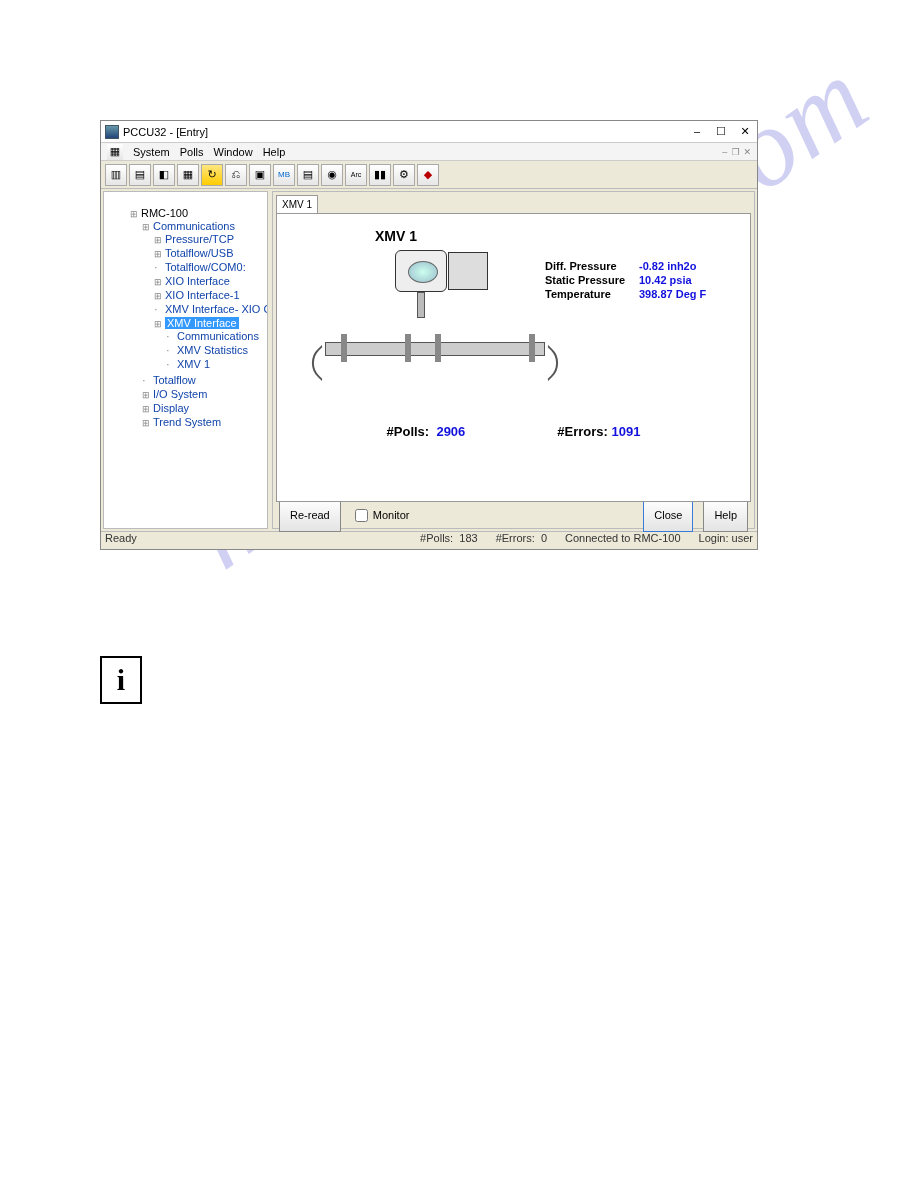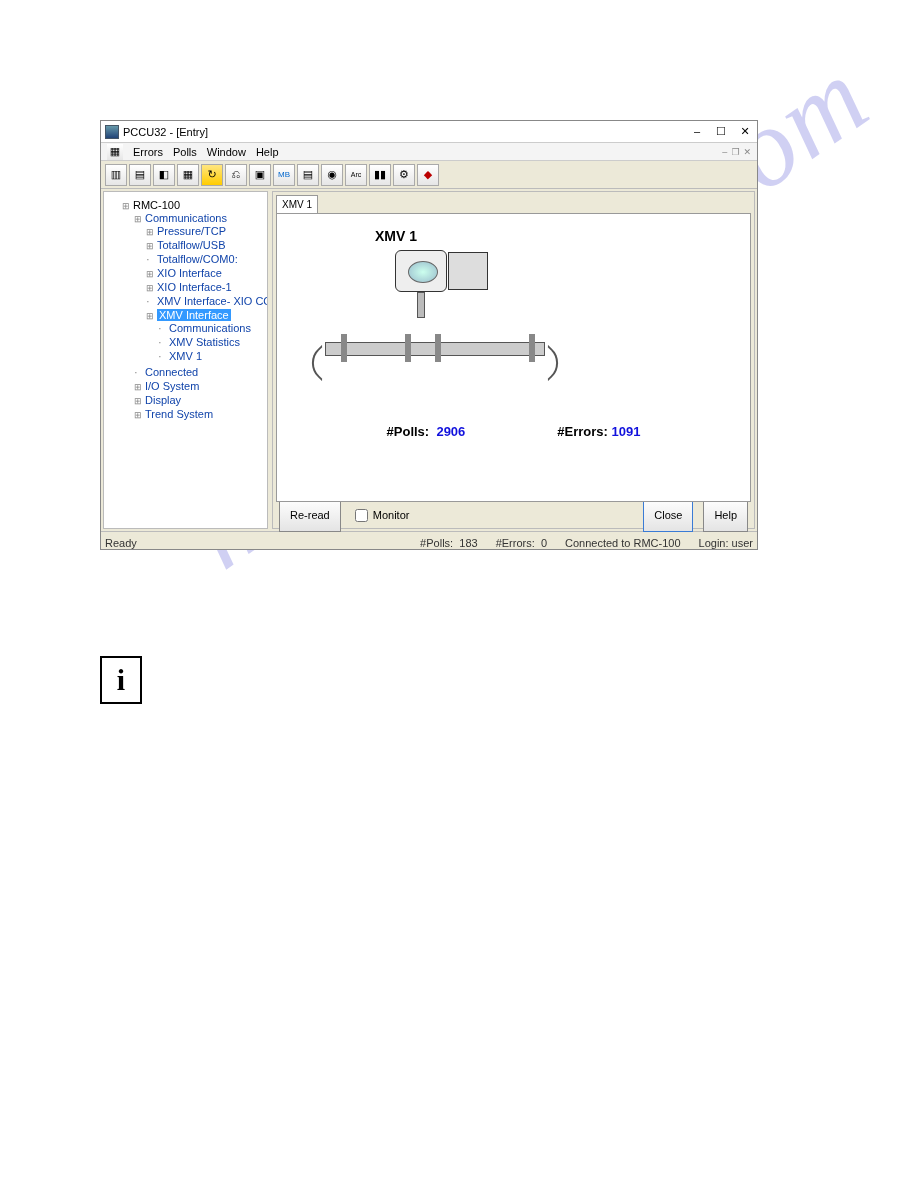--- a/index.html
+++ b/index.html
@@ -11,21 +11,21 @@
 .titlebar .title .ic{width:14px;height:14px;background:linear-gradient(#69a,#247);border:1px solid #456}
 .winbtns{display:flex;gap:8px;font-size:11px}
 .winbtns span{width:16px;text-align:center;cursor:default}
 .menubar{height:18px;display:flex;align-items:center;gap:10px;padding:0 6px;background:#f4f4f4;border-bottom:1px solid #ccc}
 .menubar .m{color:#000}
 .menubar .docbtns{margin-left:auto;display:flex;gap:4px;font-size:9px;color:#888}
 .toolbar{height:28px;display:flex;align-items:center;gap:2px;padding:0 4px;background:#ece9d8;border-bottom:1px solid #bbb}
 .tbtn{width:22px;height:22px;border:1px solid #aaa;background:linear-gradient(#fff,#e6e6e6);display:flex;align-items:center;justify-content:center}
 .tbtn.y{background:linear-gradient(#ffe680,#ffcc00)}
 .body{display:flex;height:342px}
-.tree{width:165px;background:#fff;border:1px solid #bbb;margin:2px;overflow:auto;padding:6px;font-size:11px;color:#14a}
+.tree{width:165px;background:#fff;border:1px solid #bbb;margin:2px;overflow:auto;padding:14px;font-size:11px;color:#14a}
 .tree ul{list-style:none;margin:0;padding-left:12px}
 .tree li{padding:1px 0;white-space:nowrap}
 .tree li::before{content:"";display:inline-block;width:8px;height:8px;margin-right:3px}
 .tree li.br::before{content:"⊞";color:#888;font-size:9px}
 .tree li.en::before{content:"·";color:#888}
 .tree .sel{background:#3399ff;color:#fff;padding:0 2px}
 .tree .blk{color:#000}
 .main{flex:1;margin:2px;border:1px solid #bbb;background:#ece9d8;display:flex;flex-direction:column}
 .tab{width:42px;height:18px;background:#fff;border:1px solid #999;border-bottom:none;margin:3px 0 0 3px;text-align:center;font-size:10px;line-height:18px}
 .content{flex:1;background:#fff;border:1px solid #999;margin:0 3px;position:relative;padding:8px}
@@ -46,21 +46,21 @@
 .meas{font-size:11px;margin-top:8px}
 .meas div{margin:2px 0}
 .meas .lab{font-weight:bold;display:inline-block;width:94px}
 .meas .val{color:#11d;font-weight:bold}
 .counts{margin-top:14px;font-weight:bold;font-size:13px;display:flex;gap:92px;justify-content:center}
 .counts .v{color:#11d}
 .btnbar{height:26px;background:#ece9d8;display:flex;align-items:center;padding:0 6px;gap:10px}
 .btn{height:20px;padding:16px 10px;background:linear-gradient(#fff,#e4e4e4);border:1px solid #888;font-size:11px;display:flex;align-items:center}
 .close{border:1px solid #3a7bd5}
 .chk{display:flex;align-items:center;gap:2px}
-.status{height:18px;background:#ece9d8;border-top:1px solid #bbb;display:flex;align-items:flex-end;font-size:11px;padding:0 4px;gap:18px}
+.status{height:18px;background:#ece9d8;border-top:1px solid #bbb;display:flex;align-items:flex-start;font-size:11px;padding:0 4px;gap:18px}
 .status .seg{color:#333}
 .status .spread{flex:1}
 .info-icon{position:absolute;top:656px;left:100px;width:42px;height:48px;border:2px solid #000;display:flex;align-items:center;justify-content:center;font-size:30px;font-weight:bold;font-family:Georgia,serif}
 </style>
 </head>
 <body>
 
 <div class="watermark">manualshive.com</div>
 
 <div class="app">
@@ -71,21 +71,21 @@
     </div>
     <div class="winbtns">
       <span>–</span>
       <span>☐</span>
       <span>✕</span>
     </div>
   </div>
 
   <div class="menubar">
     <span class="tbtn" style="width:16px;height:16px;border:none">▦</span>
-    <span class="m">Errors</span>
+    <span class="m">System</span>
     <span class="m">Polls</span>
     <span class="m">Window</span>
     <span class="m">Help</span>
     <div class="docbtns">
       <span>–</span>
       <span>❐</span>
       <span>✕</span>
     </div>
   </div>
 
@@ -121,21 +121,21 @@
                 <li class="en"><span>XMV Interface- XIO COM2</span></li>
                 <li class="br"><span class="sel">XMV Interface</span>
                   <ul>
                     <li class="en"><span>Communications</span></li>
                     <li class="en"><span>XMV Statistics</span></li>
                     <li class="en"><span>XMV 1</span></li>
                   </ul>
                 </li>
               </ul>
             </li>
-            <li class="en"><span>Connected</span></li>
+            <li class="en"><span>Totalflow</span></li>
             <li class="br"><span>I/O System</span></li>
             <li class="br"><span>Display</span></li>
             <li class="br"><span>Trend System</span></li>
           </ul>
         </li>
       </ul>
     </div>
 
     <div class="main">
       <div class="tab">XMV 1</div>
@@ -146,20 +146,25 @@
             <div class="box1"></div>
             <div class="box2"></div>
             <div class="stem"></div>
             <div class="pipe"></div>
             <div class="flg a"></div>
             <div class="flg b"></div>
             <div class="flg c"></div>
             <div class="flg d"></div>
             <div class="elbow l"></div>
             <div class="elbow r"></div>
+          </div>
+          <div class="meas">
+            <div><span class="lab">Diff. Pressure</span><span class="val">-0.82 inh2o</span></div>
+            <div><span class="lab">Static Pressure</span><span class="val">10.42 psia</span></div>
+            <div><span class="lab">Temperature</span><span class="val">398.87 Deg F</span></div>
           </div>
         </div>
         <div class="counts">
           <div><span>#Polls:</span>&nbsp;&nbsp;<span class="v">2906</span></div>
           <div><span>#Errors:</span>&nbsp;<span class="v">1091</span></div>
         </div>
       </div>
       <div class="btnbar">
         <div class="btn">Re-read</div>
         <label class="chk">

